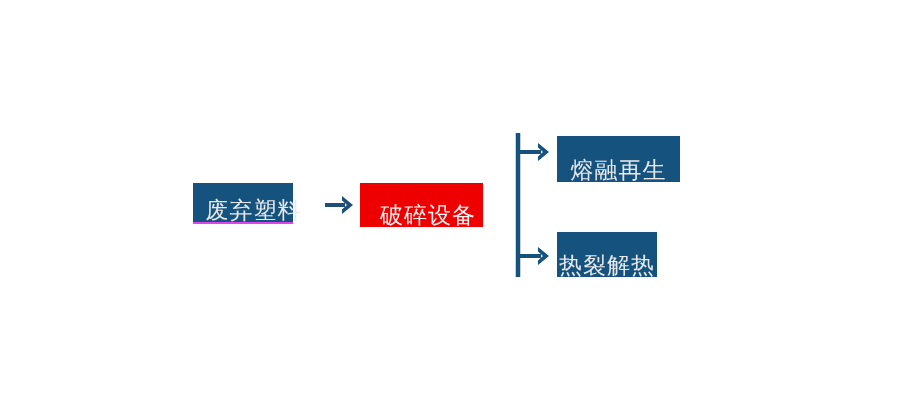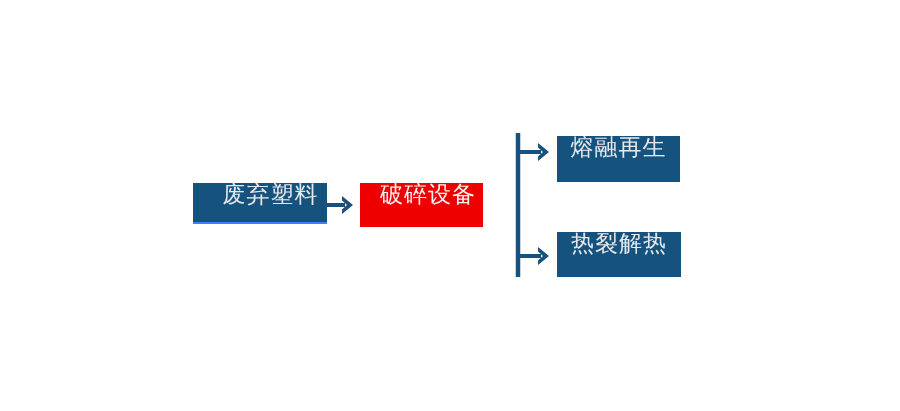--- a/index.html
+++ b/index.html
@@ -20,40 +20,40 @@
     width: 900px;
     height: 411px;
     background: #ffffff;
   }
 
   
   .node {
     position: absolute;
     box-sizing: border-box;
     display: flex;
-    align-items: flex-start;
+    align-items: flex-end;
     justify-content: center;
     letter-spacing: 1px;
     white-space: nowrap;
     user-select: none;
   }
 
   .node-label {
     display: block;
     line-height: 1;
   }
 
   
   #node-waste-plastic {
     left: 193px;
     top: 183px;
-    width: 134px;
+    width: 100px;
     height: 41px;
     background: #15527D;
-    border-bottom: 2px solid #3b82f6;
+    border-bottom: 2px solid #d946ef;
     padding-left: 21px;
   }
   #node-waste-plastic .node-label {
     color: #E6E8EB;
     font-size: 23px;
   }
 
   
   #node-crusher {
     left: 360px;
@@ -72,21 +72,21 @@
   #node-melt-regeneration {
     left: 557px;
     top: 136px;
     width: 123px;
     height: 46px;
     background: #15527D;
   }
   #node-pyrolysis {
     left: 557px;
     top: 232px;
-    width: 124px;
+    width: 100px;
     height: 45px;
     background: #15527D;
   }
   #node-melt-regeneration .node-label,
   #node-pyrolysis .node-label {
     color: #E6E8EB;
     font-size: 23px;
   }
 
   

